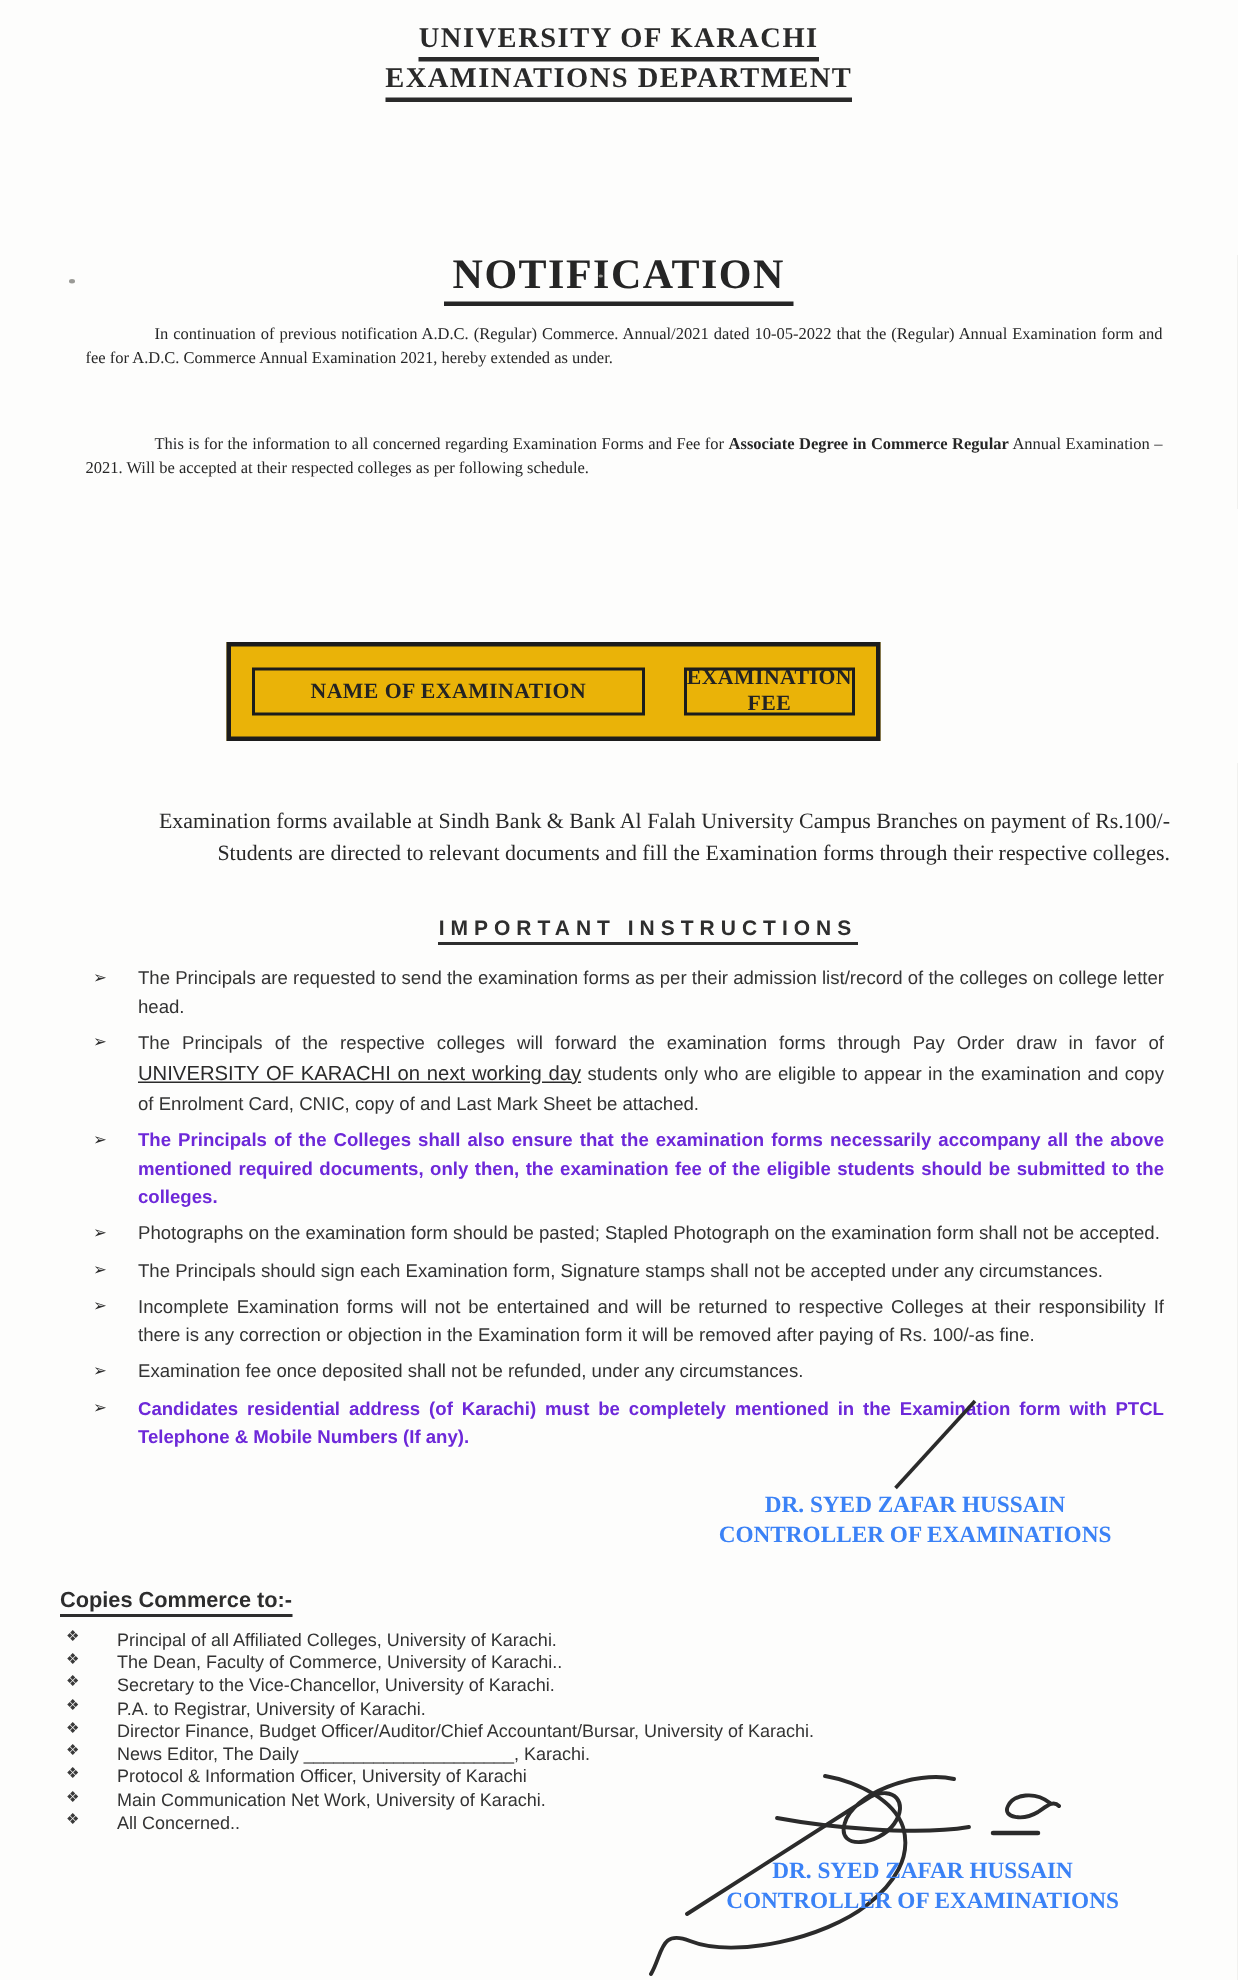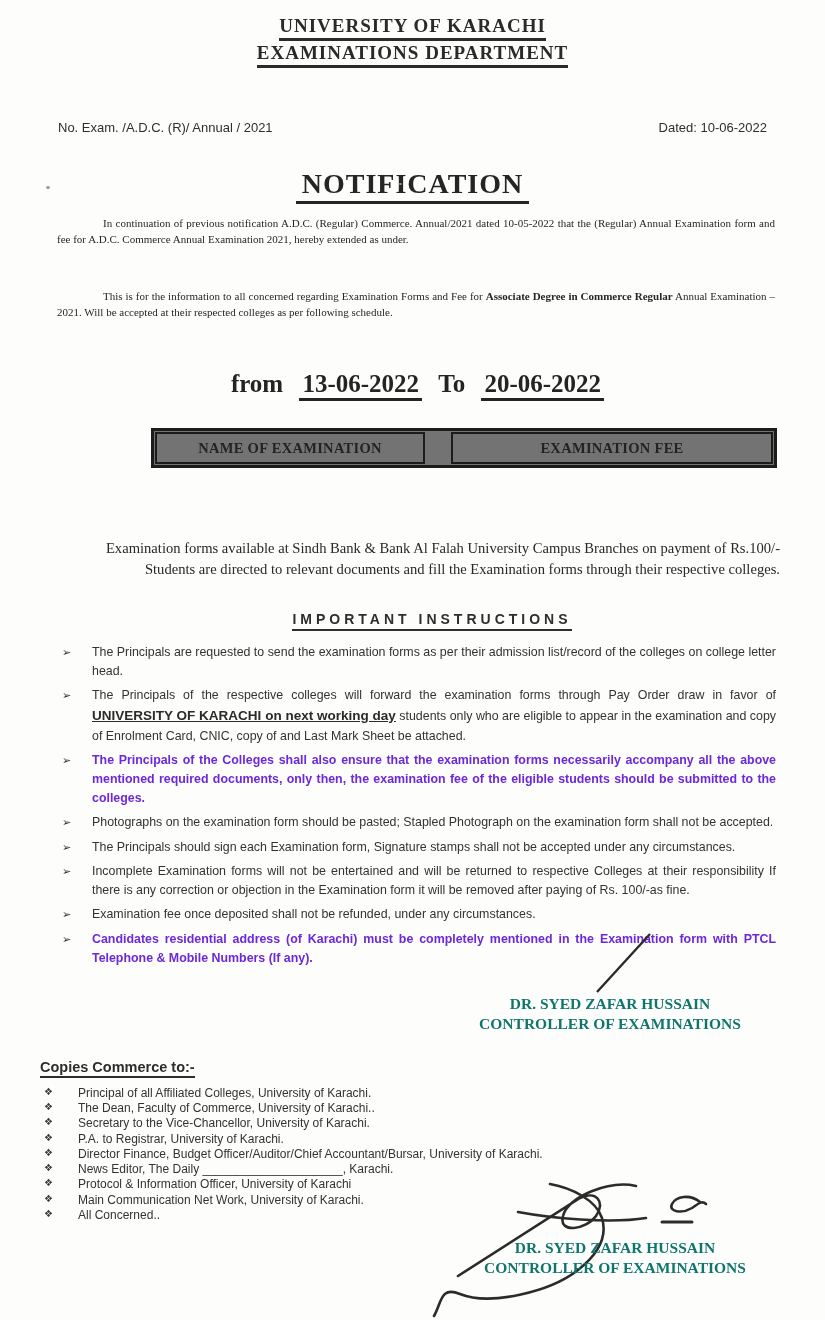--- a/index.html
+++ b/index.html
@@ -45,23 +45,23 @@
   .b{font-weight:bold;}
   
   .from-line{
     position:absolute;top:370px;left:0;width:100%;text-align:center;
     font-size:25px;font-weight:bold;color:#242424;
   }
   .from-line .dt{border-bottom:3px solid #242424;padding:0 3px 1px 3px;}
   .from-line .lbl{margin:0 10px;}
   
   .fee-table{
-    position:absolute;top:428px;left:151px;width:626px;
-    border:3px solid #1c1c1c;background:#737373;
-    padding:1px;box-sizing:border-box;
+    position:absolute;top:428px;left:151px;width:436px;
+    border:3px solid #1c1c1c;background:#eab308;
+    padding:14px;box-sizing:border-box;
   }
   .fee-row{display:flex;gap:8px;}
   .fee-row + .fee-row{margin-top:5px;}
   .cell{
     border:2.5px solid #1c1c1c;box-sizing:border-box;
     display:flex;align-items:center;justify-content:center;
     text-align:center;font-weight:bold;color:#232323;
   }
   .c-name{width:270px;}
   .c-fee{flex:1;margin-left:18px;}
@@ -86,25 +86,25 @@
   }
   .instr-list{
     position:absolute;top:643px;left:62px;width:714px;
     font-family:"Liberation Sans", sans-serif;
     font-size:12.4px;line-height:1.55;color:#333;
   }
   .instr-item{display:flex;margin-bottom:5px;}
   .instr-item .mark{width:30px;flex:0 0 30px;font-size:11px;padding-top:1px;color:#2e2e2e;}
   .instr-item .txt{flex:1;text-align:justify;}
   .instr-item.bold .txt{font-weight:bold;color:#6d28d9;}
-  .em-ul{font-weight:bold;text-decoration:underline;font-size:13.5px;color:#2b2b2b;}
+  .em-ul{font-weight:normal;text-decoration:underline;font-size:13.5px;color:#2b2b2b;}
   
   .sig1{position:absolute;top:932px;left:445px;width:330px;text-align:center;}
   .sig1 .svgwrap{height:62px;}
-  .sig-name{font-size:15.5px;font-weight:bold;color:#0f766e;line-height:1.3;}
+  .sig-name{font-size:15.5px;font-weight:bold;color:#3b82f6;line-height:1.3;}
   .sig2{position:absolute;top:1238px;left:420px;width:390px;text-align:center;}
   .sig2-scrawl{position:absolute;top:1178px;left:400px;width:420px;height:142px;pointer-events:none;}
   
   .copies{position:absolute;top:1058px;left:40px;width:520px;font-family:"Liberation Sans", sans-serif;}
   .copies-head{
     display:inline-block;font-size:14.5px;font-weight:bold;color:#2d2d2d;
     border-bottom:2px solid #2d2d2d;padding-bottom:1px;margin-bottom:8px;
   }
   .copies-list{font-size:12px;line-height:1.27;color:#333;}
   .copies-item{display:flex;}
@@ -115,43 +115,33 @@
 </head>
 <body>
 
 <div class="page">
 
   <div class="doc-header">
     <div><span class="t">UNIVERSITY OF KARACHI</span></div>
     <div><span class="t">EXAMINATIONS DEPARTMENT</span></div>
   </div>
 
-  <div class="ref-row">
-    <span>No. Exam. /A.D.C. (R)/ Annual / 2021</span>
-    <span>Dated: 10-06-2022</span>
-  </div>
 
   <div class="notif">
     <span>NOTIFICATION</span>
   </div>
 
   <div class="para p1">
     <span>In continuation of previous notification A.D.C. (Regular) Commerce. Annual/2021 dated 10-05-2022 that the (Regular) Annual Examination form and fee for A.D.C. Commerce Annual Examination 2021, hereby extended as under.</span>
   </div>
 
   <div class="para p2">
     <span>This is for the information to all concerned regarding Examination Forms and Fee for </span><span class="b">Associate Degree in Commerce Regular</span><span> Annual Examination – 2021. Will be accepted at their respected colleges as per following schedule.</span>
   </div>
 
-  <div class="from-line">
-    <span class="lbl">from</span>
-    <span class="dt">13-06-2022</span>
-    <span class="lbl">To</span>
-    <span class="dt">20-06-2022</span>
-  </div>
 
   <div class="fee-table">
     <div class="fee-row hrow">
       <div class="cell c-name">NAME OF EXAMINATION</div>
       <div class="cell c-fee">EXAMINATION FEE</div>
     </div>
   </div>
 
   <div class="bank-note">
     <div>Examination forms available at Sindh Bank &amp; Bank Al Falah University Campus Branches on payment of Rs.100/-</div>

